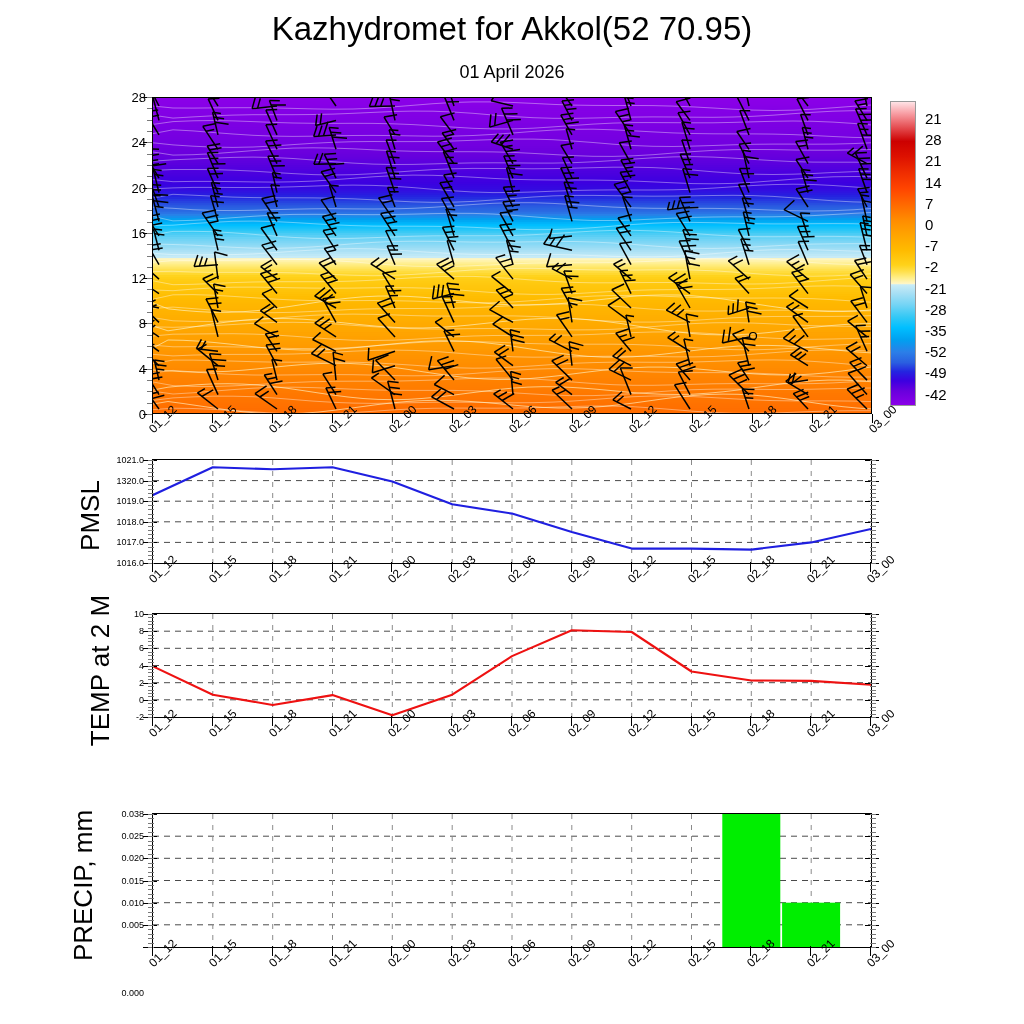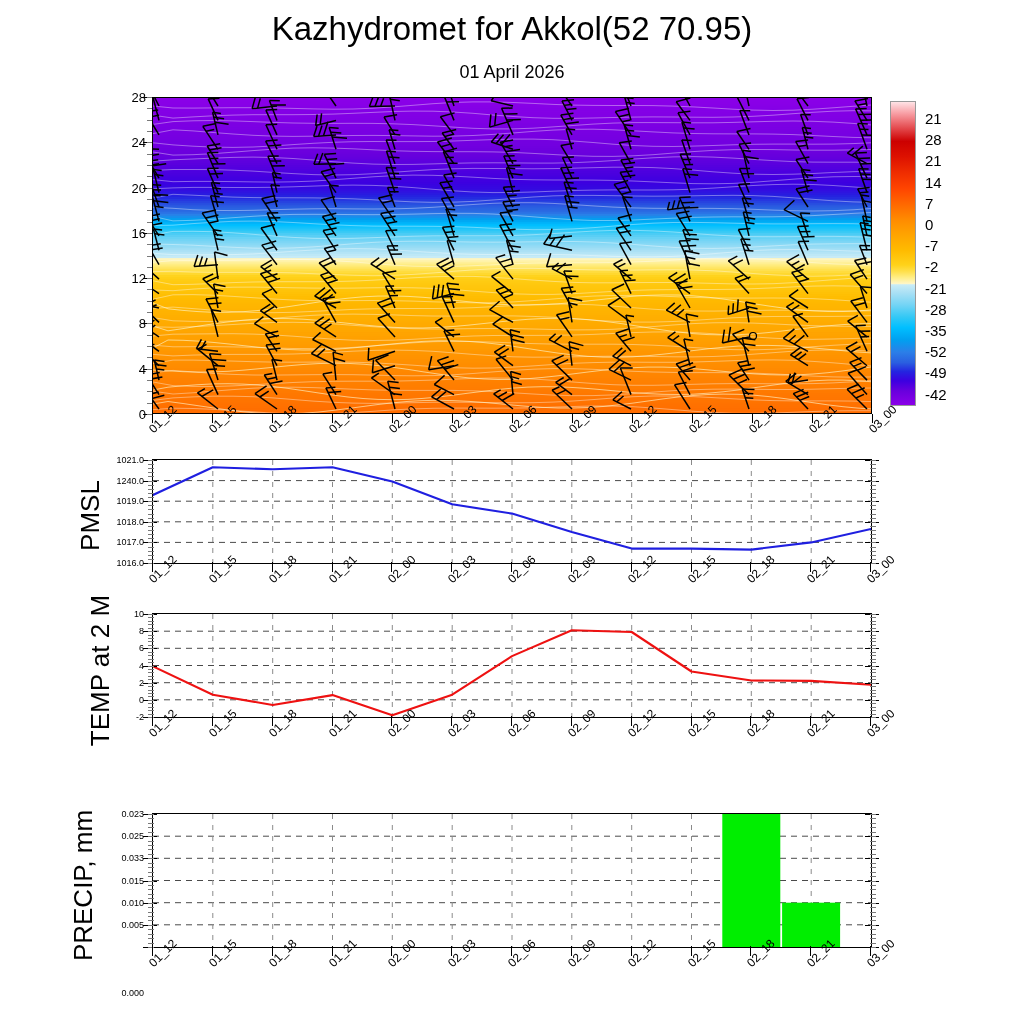--- a/index.html
+++ b/index.html
@@ -1229,21 +1229,21 @@
     <div class="ytick" style="left: 865px; top: 563px; width: 14px;"></div>
     <div class="ylab" style="left: 94px; top: 542.4px; width: 50px;">1017.0</div>
     <div class="ytick" style="left: 143px; top: 542.4px; width: 14px;"></div>
     <div class="ytick" style="left: 865px; top: 542.4px; width: 14px;"></div>
     <div class="ylab" style="left: 94px; top: 521.8px; width: 50px;">1018.0</div>
     <div class="ytick" style="left: 143px; top: 521.8px; width: 14px;"></div>
     <div class="ytick" style="left: 865px; top: 521.8px; width: 14px;"></div>
     <div class="ylab" style="left: 94px; top: 501.2px; width: 50px;">1019.0</div>
     <div class="ytick" style="left: 143px; top: 501.2px; width: 14px;"></div>
     <div class="ytick" style="left: 865px; top: 501.2px; width: 14px;"></div>
-    <div class="ylab" style="left: 94px; top: 480.6px; width: 50px;">1240.0</div>
+    <div class="ylab" style="left: 94px; top: 480.6px; width: 50px;">1320.0</div>
     <div class="ytick" style="left: 143px; top: 480.6px; width: 14px;"></div>
     <div class="ytick" style="left: 865px; top: 480.6px; width: 14px;"></div>
     <div class="ylab" style="left: 94px; top: 460px; width: 50px;">1021.0</div>
     <div class="ytick" style="left: 143px; top: 460px; width: 14px;"></div>
     <div class="ytick" style="left: 865px; top: 460px; width: 14px;"></div>
     <div class="ytick-minor" style="left: 148px; top: 563px; width: 6px;"></div>
     <div class="ytick-minor" style="left: 870px; top: 563px; width: 6px;"></div>
     <div class="ytick-minor" style="left: 148px; top: 558.88px; width: 6px;"></div>
     <div class="ytick-minor" style="left: 870px; top: 558.88px; width: 6px;"></div>
     <div class="ytick-minor" style="left: 148px; top: 554.76px; width: 6px;"></div>
@@ -1489,27 +1489,27 @@
     <div class="ytick" style="left: 865px; top: 947px; width: 14px;"></div>
     <div class="ylab" style="left: 94px; top: 924.833px; width: 50px;">0.005</div>
     <div class="ytick" style="left: 143px; top: 924.833px; width: 14px;"></div>
     <div class="ytick" style="left: 865px; top: 924.833px; width: 14px;"></div>
     <div class="ylab" style="left: 94px; top: 902.667px; width: 50px;">0.010</div>
     <div class="ytick" style="left: 143px; top: 902.667px; width: 14px;"></div>
     <div class="ytick" style="left: 865px; top: 902.667px; width: 14px;"></div>
     <div class="ylab" style="left: 94px; top: 880.5px; width: 50px;">0.015</div>
     <div class="ytick" style="left: 143px; top: 880.5px; width: 14px;"></div>
     <div class="ytick" style="left: 865px; top: 880.5px; width: 14px;"></div>
-    <div class="ylab" style="left: 94px; top: 858.333px; width: 50px;">0.033</div>
+    <div class="ylab" style="left: 94px; top: 858.333px; width: 50px;">0.020</div>
     <div class="ytick" style="left: 143px; top: 858.333px; width: 14px;"></div>
     <div class="ytick" style="left: 865px; top: 858.333px; width: 14px;"></div>
     <div class="ylab" style="left: 94px; top: 836.167px; width: 50px;">0.025</div>
     <div class="ytick" style="left: 143px; top: 836.167px; width: 14px;"></div>
     <div class="ytick" style="left: 865px; top: 836.167px; width: 14px;"></div>
-    <div class="ylab" style="left: 94px; top: 814px; width: 50px;">0.023</div>
+    <div class="ylab" style="left: 94px; top: 814px; width: 50px;">0.038</div>
     <div class="ytick" style="left: 143px; top: 814px; width: 14px;"></div>
     <div class="ytick" style="left: 865px; top: 814px; width: 14px;"></div>
     <div class="ytick-minor" style="left: 148px; top: 947px; width: 6px;"></div>
     <div class="ytick-minor" style="left: 870px; top: 947px; width: 6px;"></div>
     <div class="ytick-minor" style="left: 148px; top: 942.567px; width: 6px;"></div>
     <div class="ytick-minor" style="left: 870px; top: 942.567px; width: 6px;"></div>
     <div class="ytick-minor" style="left: 148px; top: 938.133px; width: 6px;"></div>
     <div class="ytick-minor" style="left: 870px; top: 938.133px; width: 6px;"></div>
     <div class="ytick-minor" style="left: 148px; top: 933.7px; width: 6px;"></div>
     <div class="ytick-minor" style="left: 870px; top: 933.7px; width: 6px;"></div>

